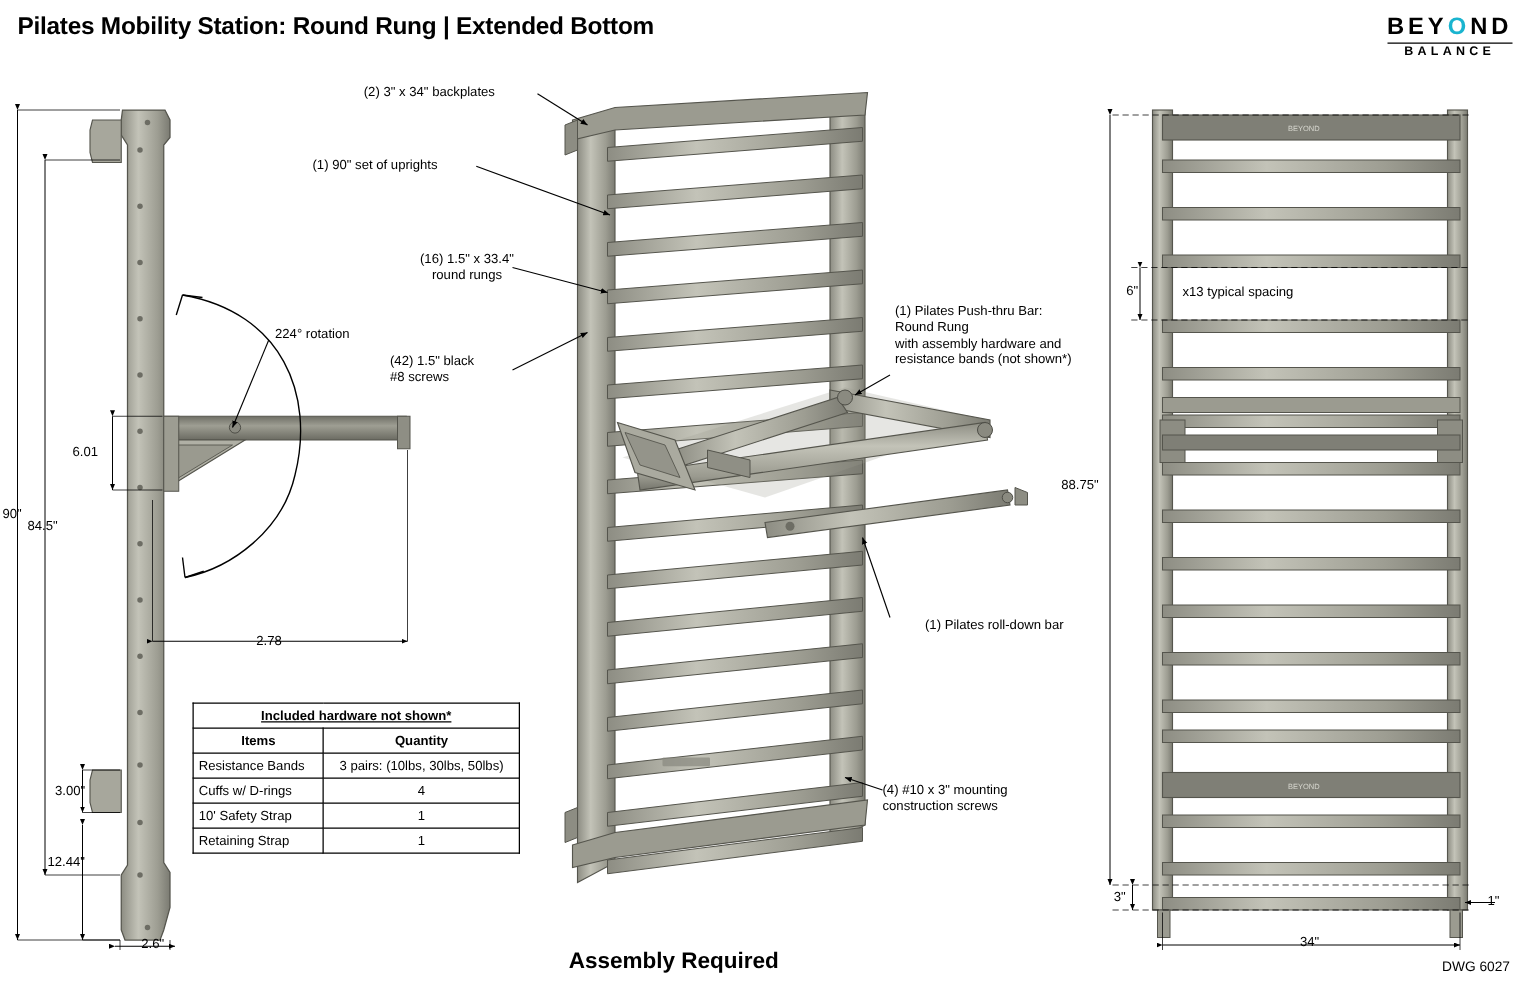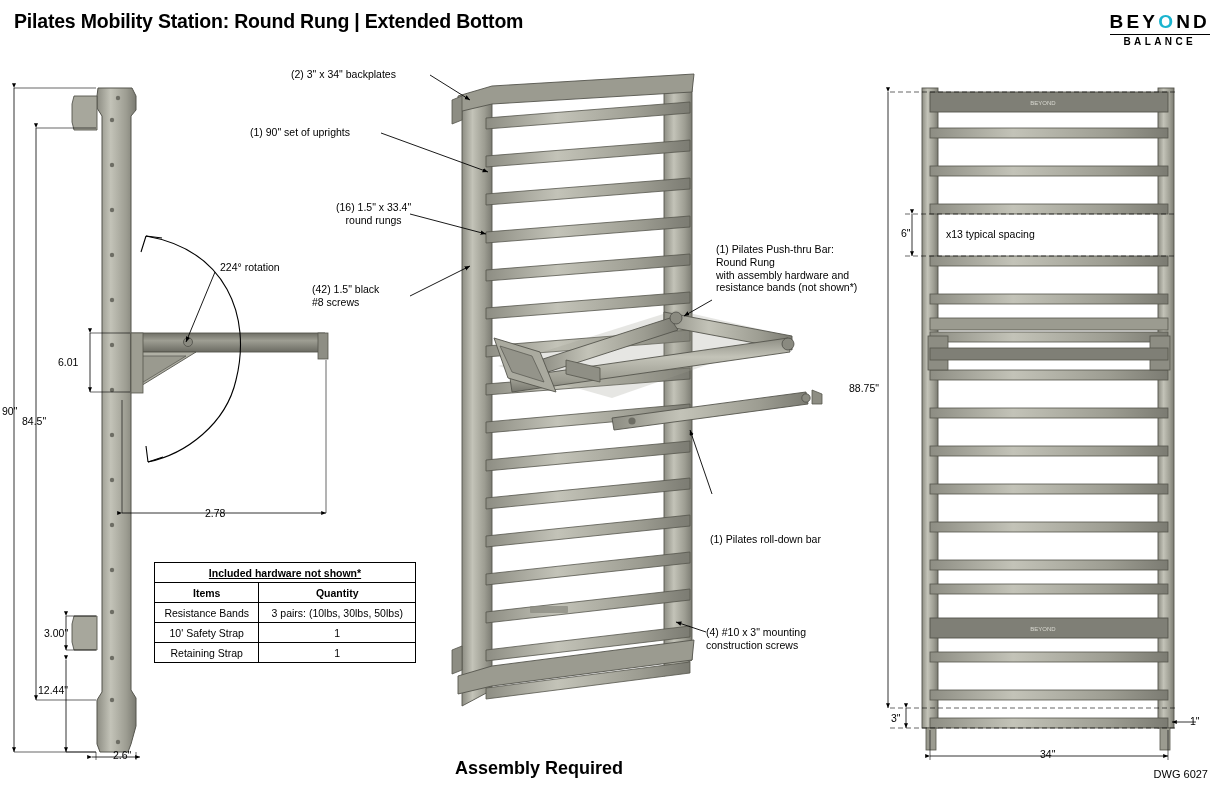--- a/index.html
+++ b/index.html
@@ -48,21 +48,21 @@
   
   .hwtable{
     position:absolute;left:154px;top:562px;width:262px;
     border-collapse:collapse;font-size:10.5px;
   }
   .hwtable td,.hwtable th{
     border:1px solid #000;padding:2px 4px;text-align:center;height:15px;
   }
   .hwtable .cap{font-weight:bold;text-decoration:underline;border:1px solid #000;margin-top:44px;}
   .hwtable th{font-weight:bold;}
-  .hwtable td.item{text-align:center;margin-top:23px;}
+  .hwtable td.item{text-align:left;margin-top:23px;}
 </style>
 </head>
 <body>
 
 <div class="page">
 
   <div class="title">Pilates Mobility Station: Round Rung | Extended Bottom</div>
 
   <div class="logo">
     <div class="l1">BEY<span class="dot">O</span>ND</div>
@@ -283,21 +283,21 @@
   <div class="callout" style="left:291px;top:68px;">(2) 3" x 34" backplates</div>
   <div class="callout" style="left:250px;top:126px;">(1) 90" set of uprights</div>
   <div class="callout" style="left:336px;top:201px;text-align:center;">(16) 1.5" x 33.4"
 round rungs</div>
   <div class="callout" style="left:312px;top:283px;">(42) 1.5" black
 #8 screws</div>
   <div class="callout" style="left:716px;top:243px;">(1) Pilates Push-thru Bar:
 Round Rung
 with assembly hardware and
 resistance bands (not shown*)</div>
-  <div class="callout" style="left:710px;top:494px;margin-top:39px;">(1) Pilates roll-down bar</div>
+  <div class="callout" style="left:740px;top:494px;">(1) Pilates roll-down bar</div>
   <div class="callout" style="left:706px;top:626px;">(4) #10 x 3" mounting
 construction screws</div>
   <div class="callout" style="left:220px;top:261px;">224° rotation</div>
   <div class="callout" style="left:946px;top:228px;">x13 typical spacing</div>
 
   <div class="dim" style="left:2px;top:405px;">90"</div>
   <div class="dim" style="left:22px;top:415px;">84.5"</div>
   <div class="dim" style="left:58px;top:356px;">6.01</div>
   <div class="dim" style="left:44px;top:627px;">3.00"</div>
   <div class="dim" style="left:38px;top:684px;">12.44"</div>
@@ -316,20 +316,24 @@
         </tr>
       <tr>
         <th>Items</th>
         <th>Quantity</th>
       </tr>
       <tr>
         <td class="item">Resistance Bands</td>
         <td>3 pairs: (10lbs, 30lbs, 50lbs)</td>
       </tr>
       <tr>
+        <td class="item">Cuffs w/ D-rings</td>
+        <td>4</td>
+      </tr>
+      <tr>
         <td class="item">10' Safety Strap</td>
         <td>1</td>
       </tr>
       <tr>
         <td class="item">Retaining Strap</td>
         <td>1</td>
       </tr>
     </tbody>
   </table>
 

